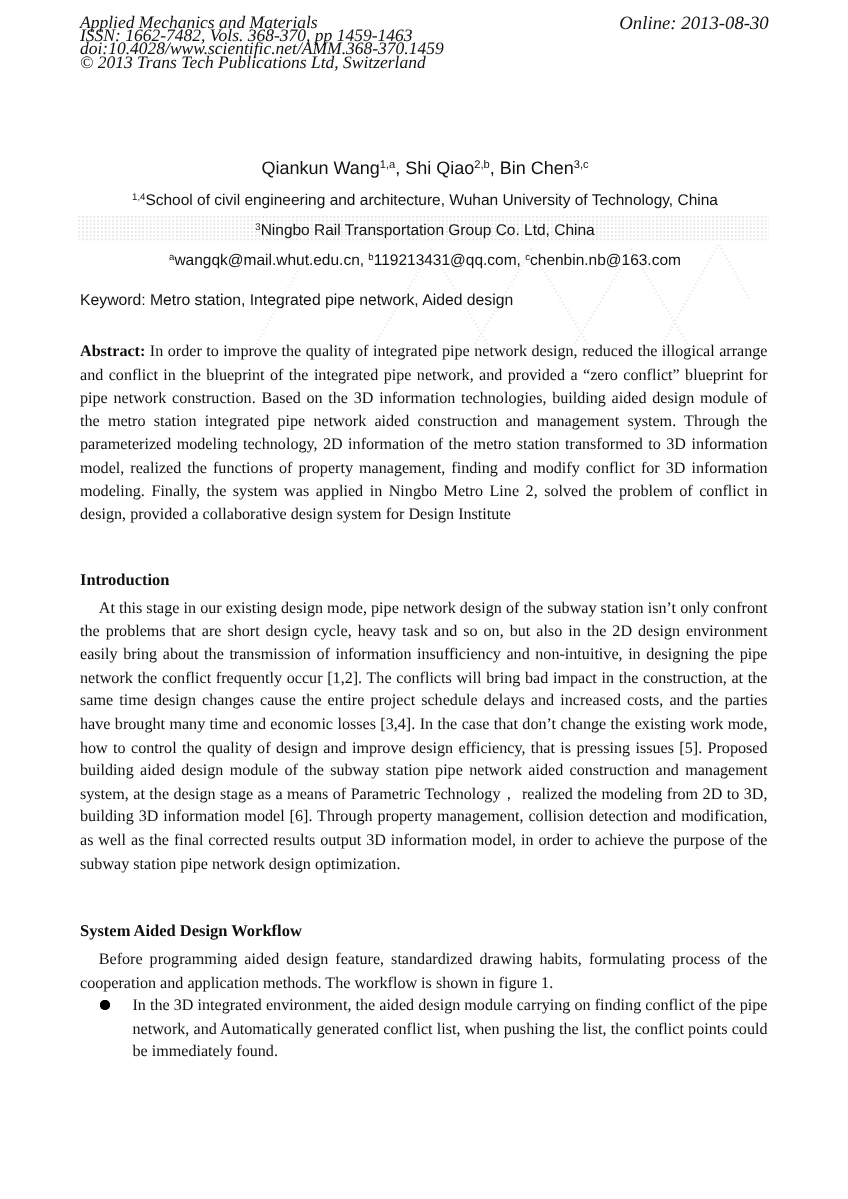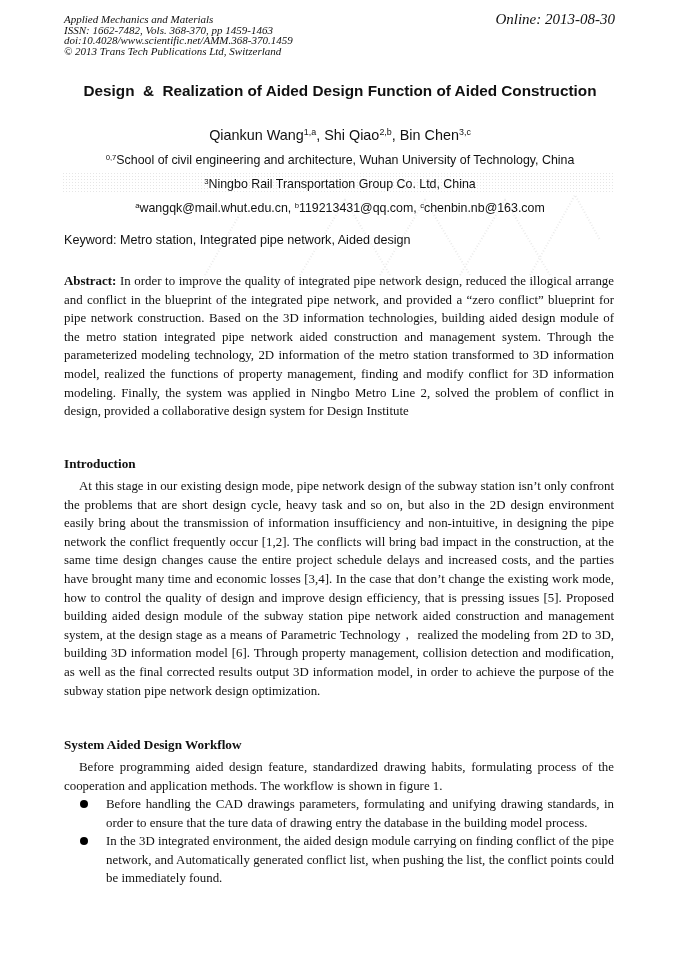--- a/index.html
+++ b/index.html
@@ -1,20 +1,20 @@
 <!DOCTYPE html>
 <html><head>
 <meta charset="utf-8">
 <style>
   html, body { margin: 0; padding: 0; background: #ffffff; }
   body { width: 678px; height: 959px; position: relative; overflow: hidden; color: #111; }
   .serif { font-family: "Liberation Serif", "DejaVu Serif", serif; }
   .sans { font-family: "Liberation Sans", "DejaVu Sans", sans-serif; }
 
-  .hdr { position: absolute; top: 14px; left: 64px; font-style: italic; font-size: 11px; line-height: 10.6px; }
+  .hdr { position: absolute; top: 14px; left: 64px; font-style: italic; font-size: 14px; line-height: 10.6px; }
   .hdr-right { position: absolute; top: 14px; right: 63px; font-style: italic; font-size: 15px; line-height: 10.6px; }
 
   .wm-band { position: absolute; left: 62px; top: 172px; width: 553px; height: 21px;
     background-image: radial-gradient(#e6e6e6 0.7px, transparent 0.8px);
     background-size: 3px 3px; }
   .wm-shape { position: absolute; left: 0; top: 0; }
 
   .title { position: absolute; top: 81px; left: 40px; width: 600px; text-align: center;
     font-weight: bold; font-size: 15.3px; line-height: 20px; }
   .authors { position: absolute; top: 126px; left: 40px; width: 600px; text-align: center; font-size: 14.4px; line-height: 18px; }
@@ -49,29 +49,28 @@
 
 <div class="hdr serif">
   <div>Applied Mechanics and Materials</div>
   <div>ISSN: 1662-7482, Vols. 368-370, pp 1459-1463</div>
   <div>doi:10.4028/www.scientific.net/AMM.368-370.1459</div>
   <div>© 2013 Trans Tech Publications Ltd, Switzerland</div>
 </div>
 <div class="hdr-right serif">Online: 2013-08-30</div>
 
 <div class="title sans">
-  <div style="white-space:pre">Design  &amp;  Realization of Aided Design Function of Aided Construction</div>
 </div>
 
 <div class="authors sans">
   <span>Qiankun Wang</span><sup>1,a</sup><span>, </span><span>Shi Qiao</span><sup>2,b</sup><span>, </span><span>Bin Chen</span><sup>3,c</sup>
 </div>
 
 <div class="aff sans" style="top:153px">
-  <sup>0,7</sup><span>School of civil engineering and architecture, Wuhan University of Technology, China</span>
+  <sup>1,4</sup><span>School of civil engineering and architecture, Wuhan University of Technology, China</span>
 </div>
 <div class="aff sans" style="top:177px">
   <sup>3</sup><span>Ningbo Rail Transportation Group Co. Ltd, China</span>
 </div>
 <div class="aff sans" style="top:201px">
   <sup>a</sup><span>wangqk@mail.whut.edu.cn, </span><sup>b</sup><span>119213431@qq.com, </span><sup>c</sup><span>chenbin.nb@163.com</span>
 </div>
 
 <div class="keyword sans">
   <b>Keyword:</b><span> Metro station, Integrated pipe network, Aided design</span>
@@ -86,19 +85,18 @@
   <p class="indent">At this stage in our existing design mode, pipe network design of the subway station isn’t only confront the problems that are short design cycle, heavy task and so on, but also in the 2D design environment easily bring about the transmission of information insufficiency and non-intuitive, in designing the pipe network the conflict frequently occur [1,2]. The conflicts will bring bad impact in the construction, at the same time design changes cause the entire project schedule delays and increased costs, and the parties have brought many time and economic losses [3,4]. In the case that don’t change the existing work mode, how to control the quality of design and improve design efficiency, that is pressing issues [5]. Proposed building aided design module of the subway station pipe network aided construction and management system, at the design stage as a means of Parametric Technology， realized the modeling from 2D to 3D, building 3D information model [6]. Through property management, collision detection and modification, as well as the final corrected results output 3D information model, in order to achieve the purpose of the subway station pipe network design optimization.</p>
 </div>
 
 <div class="heading serif" style="top:737px">System Aided Design Workflow</div>
 <div class="block serif" style="top:758px">
   <p class="indent">Before programming aided design feature, standardized drawing habits, formulating process of the cooperation and application methods. The workflow is shown in figure 1.</p>
 </div>
 <div class="bullets serif" style="top:795px">
   <div class="bullet">
     <span class="dot"></span>
-    <span>Before handling the CAD drawings parameters, formulating and unifying drawing standards, in order to ensure that the ture data of drawing entry the database in the building model process.</span>
   </div>
   <div class="bullet">
     <span class="dot"></span>
     <span>In the 3D integrated environment, the aided design module carrying on finding conflict of the pipe network, and Automatically generated conflict list, when pushing the list, the conflict points could be immediately found.</span>
   </div>
 </div>
 
 </body></html>

